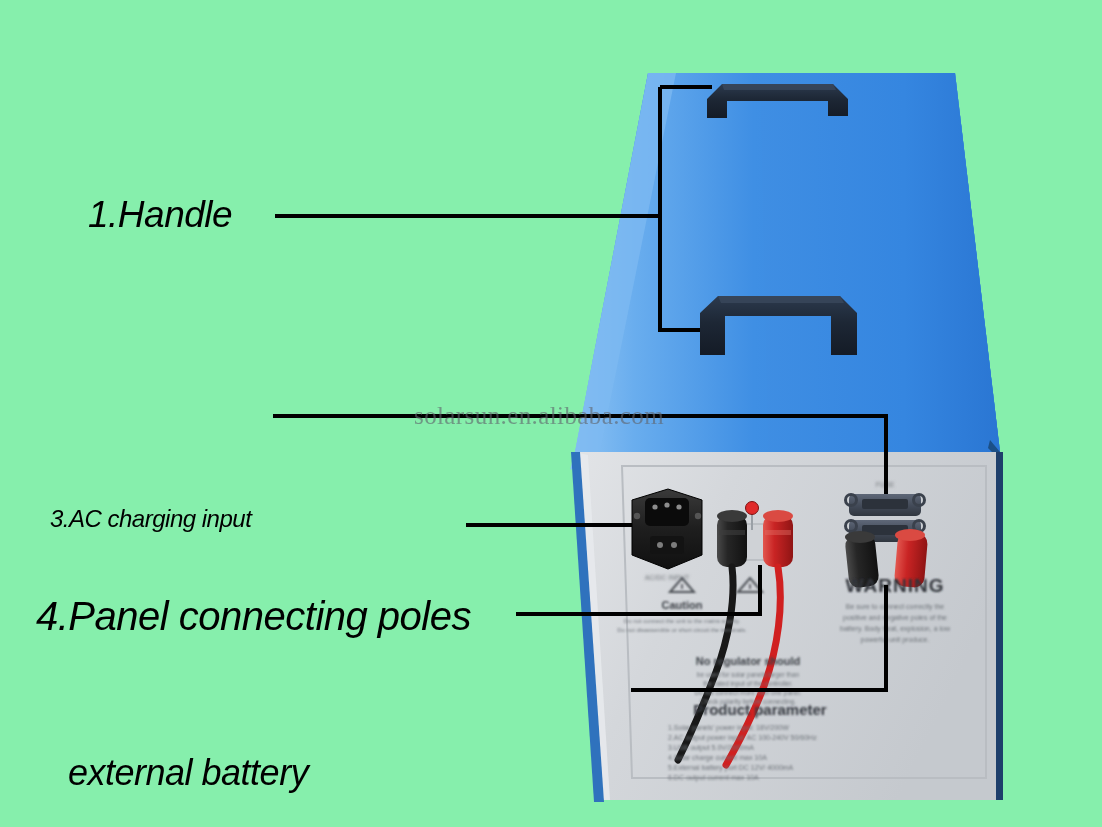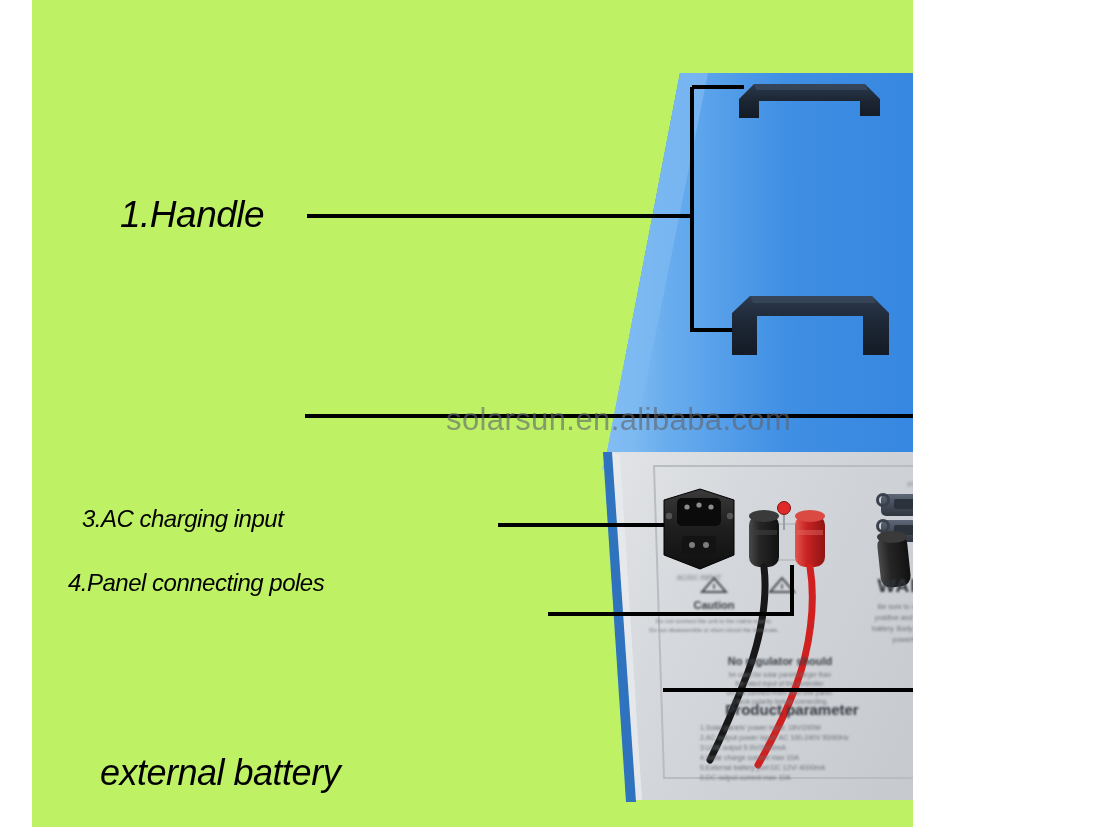--- a/index.html
+++ b/index.html
@@ -6,58 +6,57 @@
   html, body {
     margin: 0;
     padding: 0;
     background: #ffffff;
   }
   body {
     font-family: "Liberation Sans", sans-serif;
   }
   #stage {
     position: relative;
-    width: 881px;
+    width: 1102px;
     height: 827px;
-    background: #bef264;
+    background: #86efac;
     overflow: hidden;
-    margin-left: 32px;
   }
   #scene {
     position: absolute;
     inset: 0;
     width: 1102px;
     height: 827px;
   }
   .callout {
     position: absolute;
     font-family: "Liberation Sans", sans-serif;
     font-style: italic;
     font-weight: 400;
     color: #000000;
     white-space: pre;
     letter-spacing: -0.5px;
     line-height: 1.18;
   }
   #label-1 { left: 88px;  top: 193px;  font-size: 37px; }
   #label-2 { left: 74px;  top: 395px;  font-size: 36px; }
   #label-3 { left: 50px;  top: 505px;  font-size: 24px; }
-  #label-4 { left: 36px;  top: 569px;  font-size: 24px; }
+  #label-4 { left: 36px;  top: 593px;  font-size: 40px; }
   #label-5 { left: 30px;  top: 663px;  font-size: 36px; }
   #label-5 .line2 {
     display: block;
     margin-left: 38px;
     margin-top: 4px;
   }
   .watermark {
     position: absolute;
     left: 414px;
     top: 402px;
-    font-family: Liberation Sans, sans-serif;
-    font-size: 31px;
+    font-family: Liberation Serif, serif;
+    font-size: 25px;
     letter-spacing: 0.4px;
     color: rgba(95,100,108,0.62);
     white-space: nowrap;
     pointer-events: none;
   }
 </style>
 </head>
 <body>
 
 <div id="stage">

